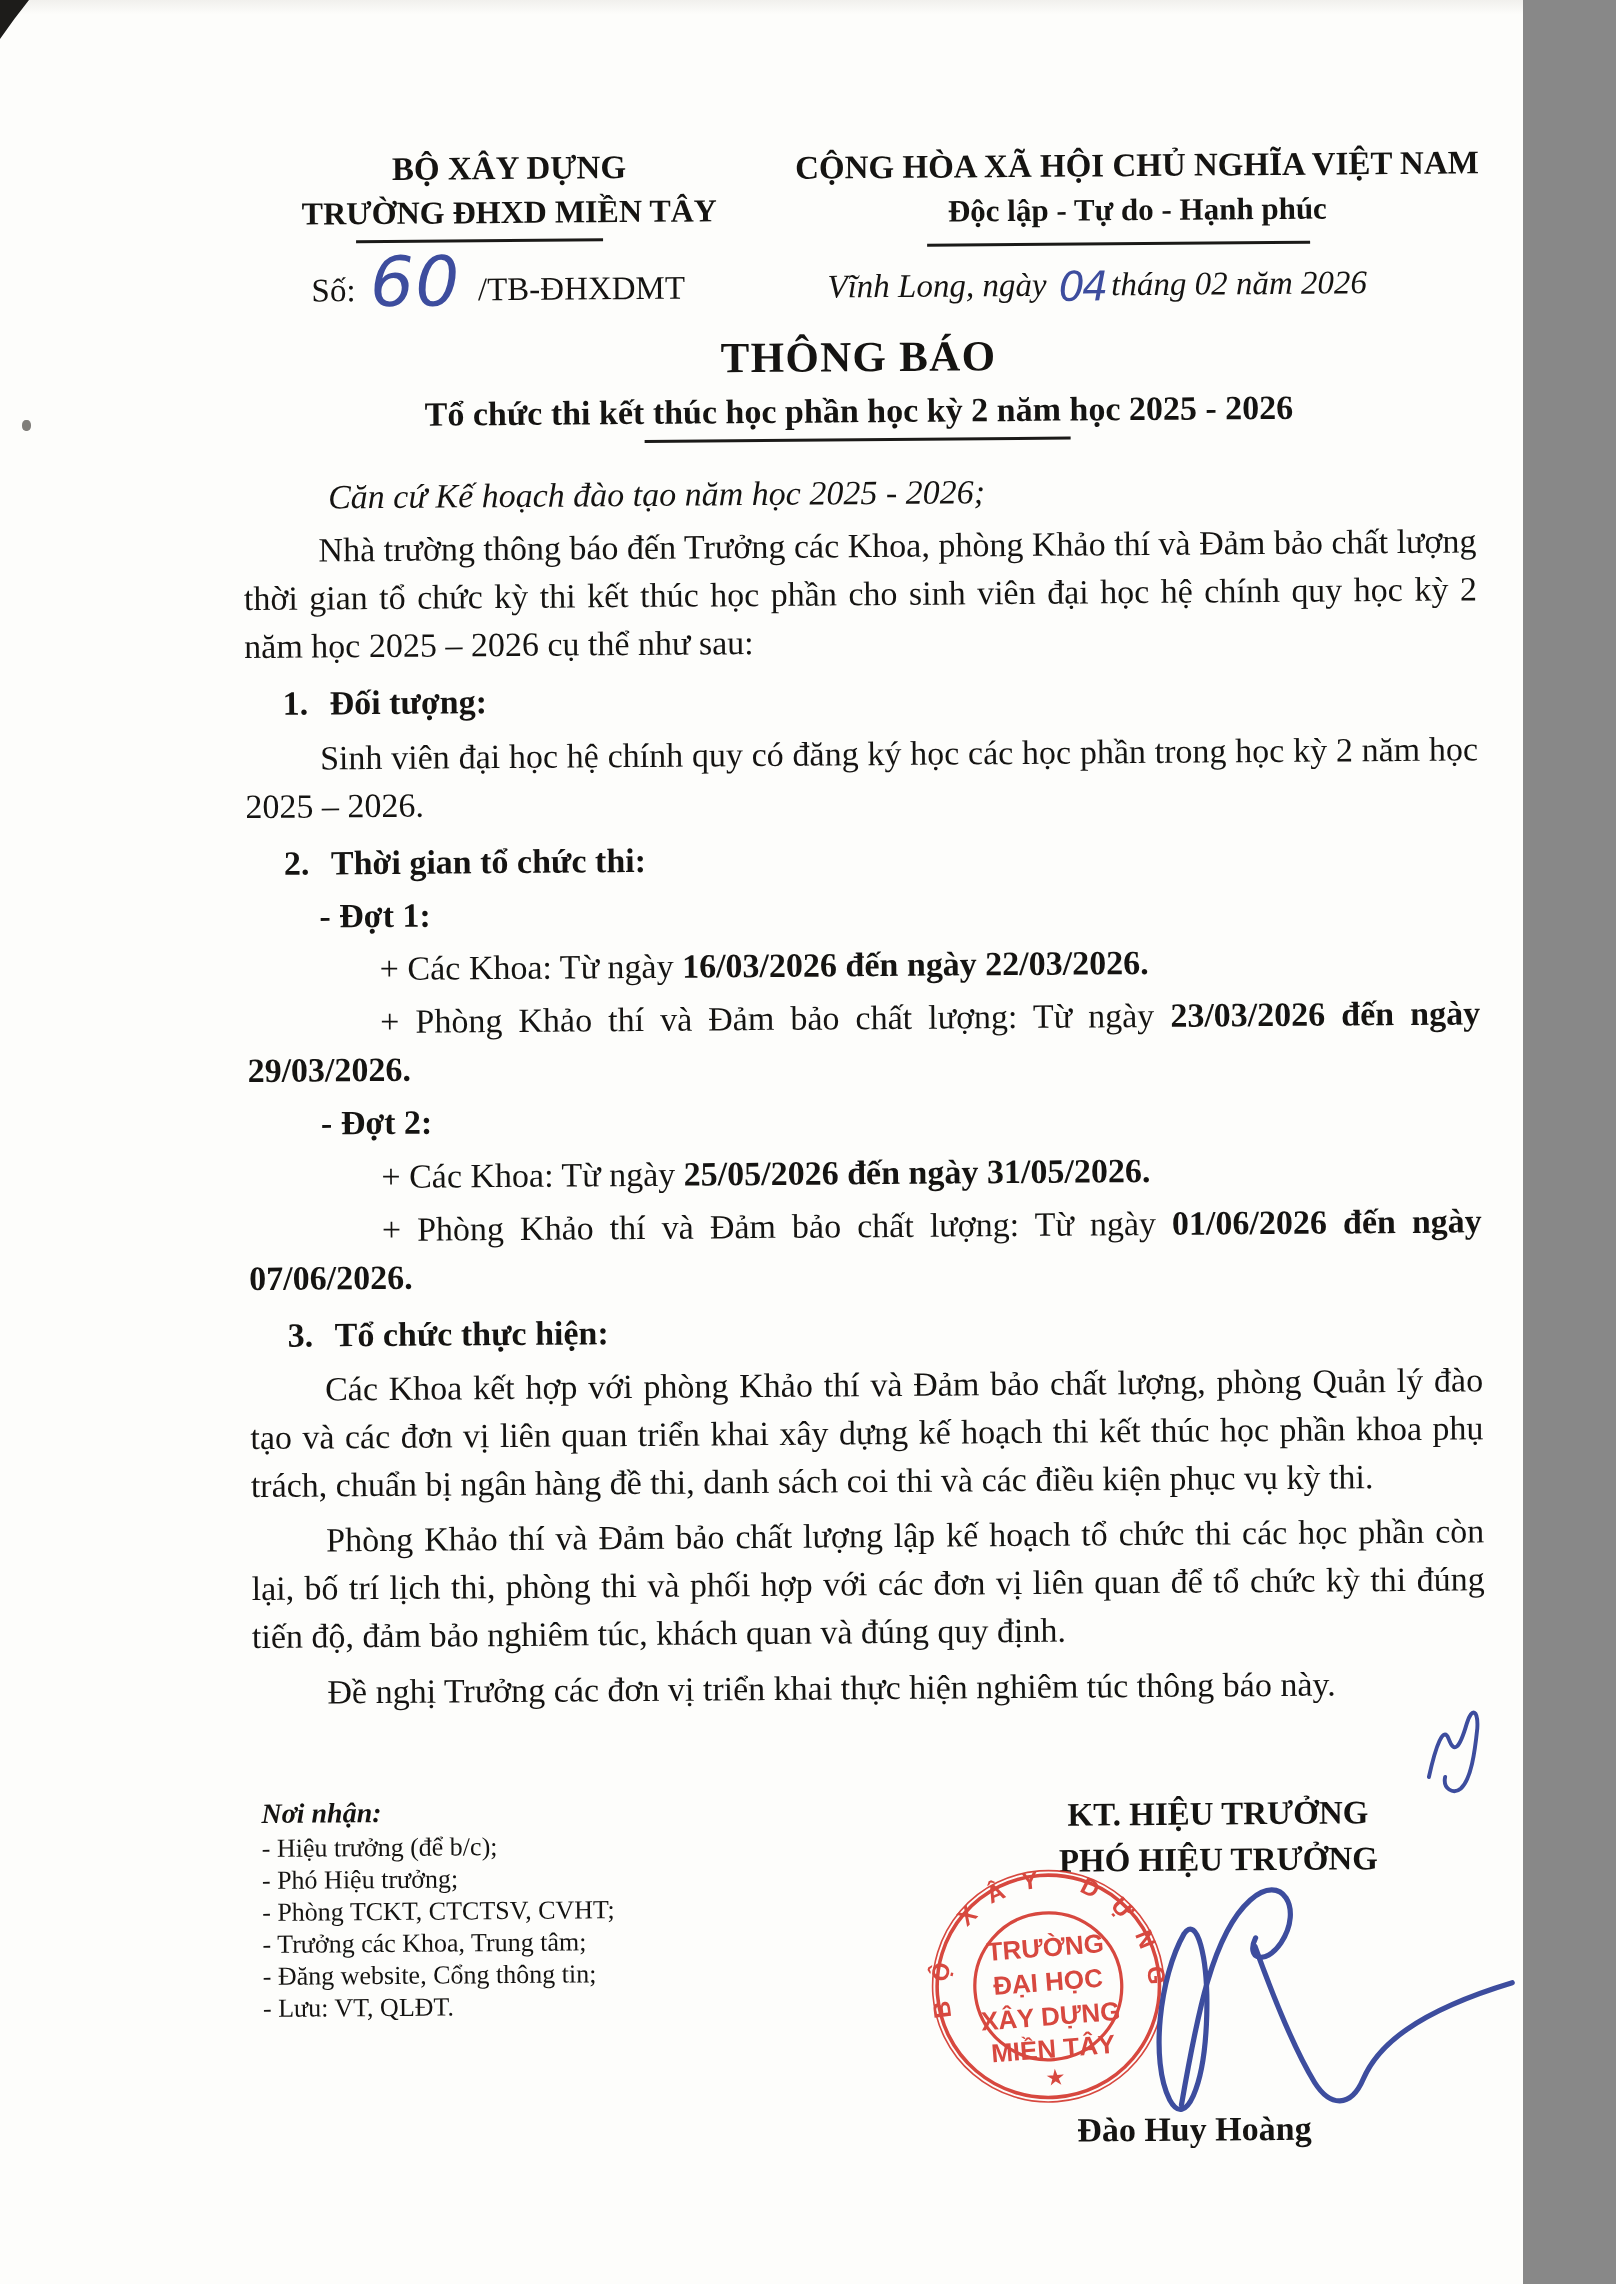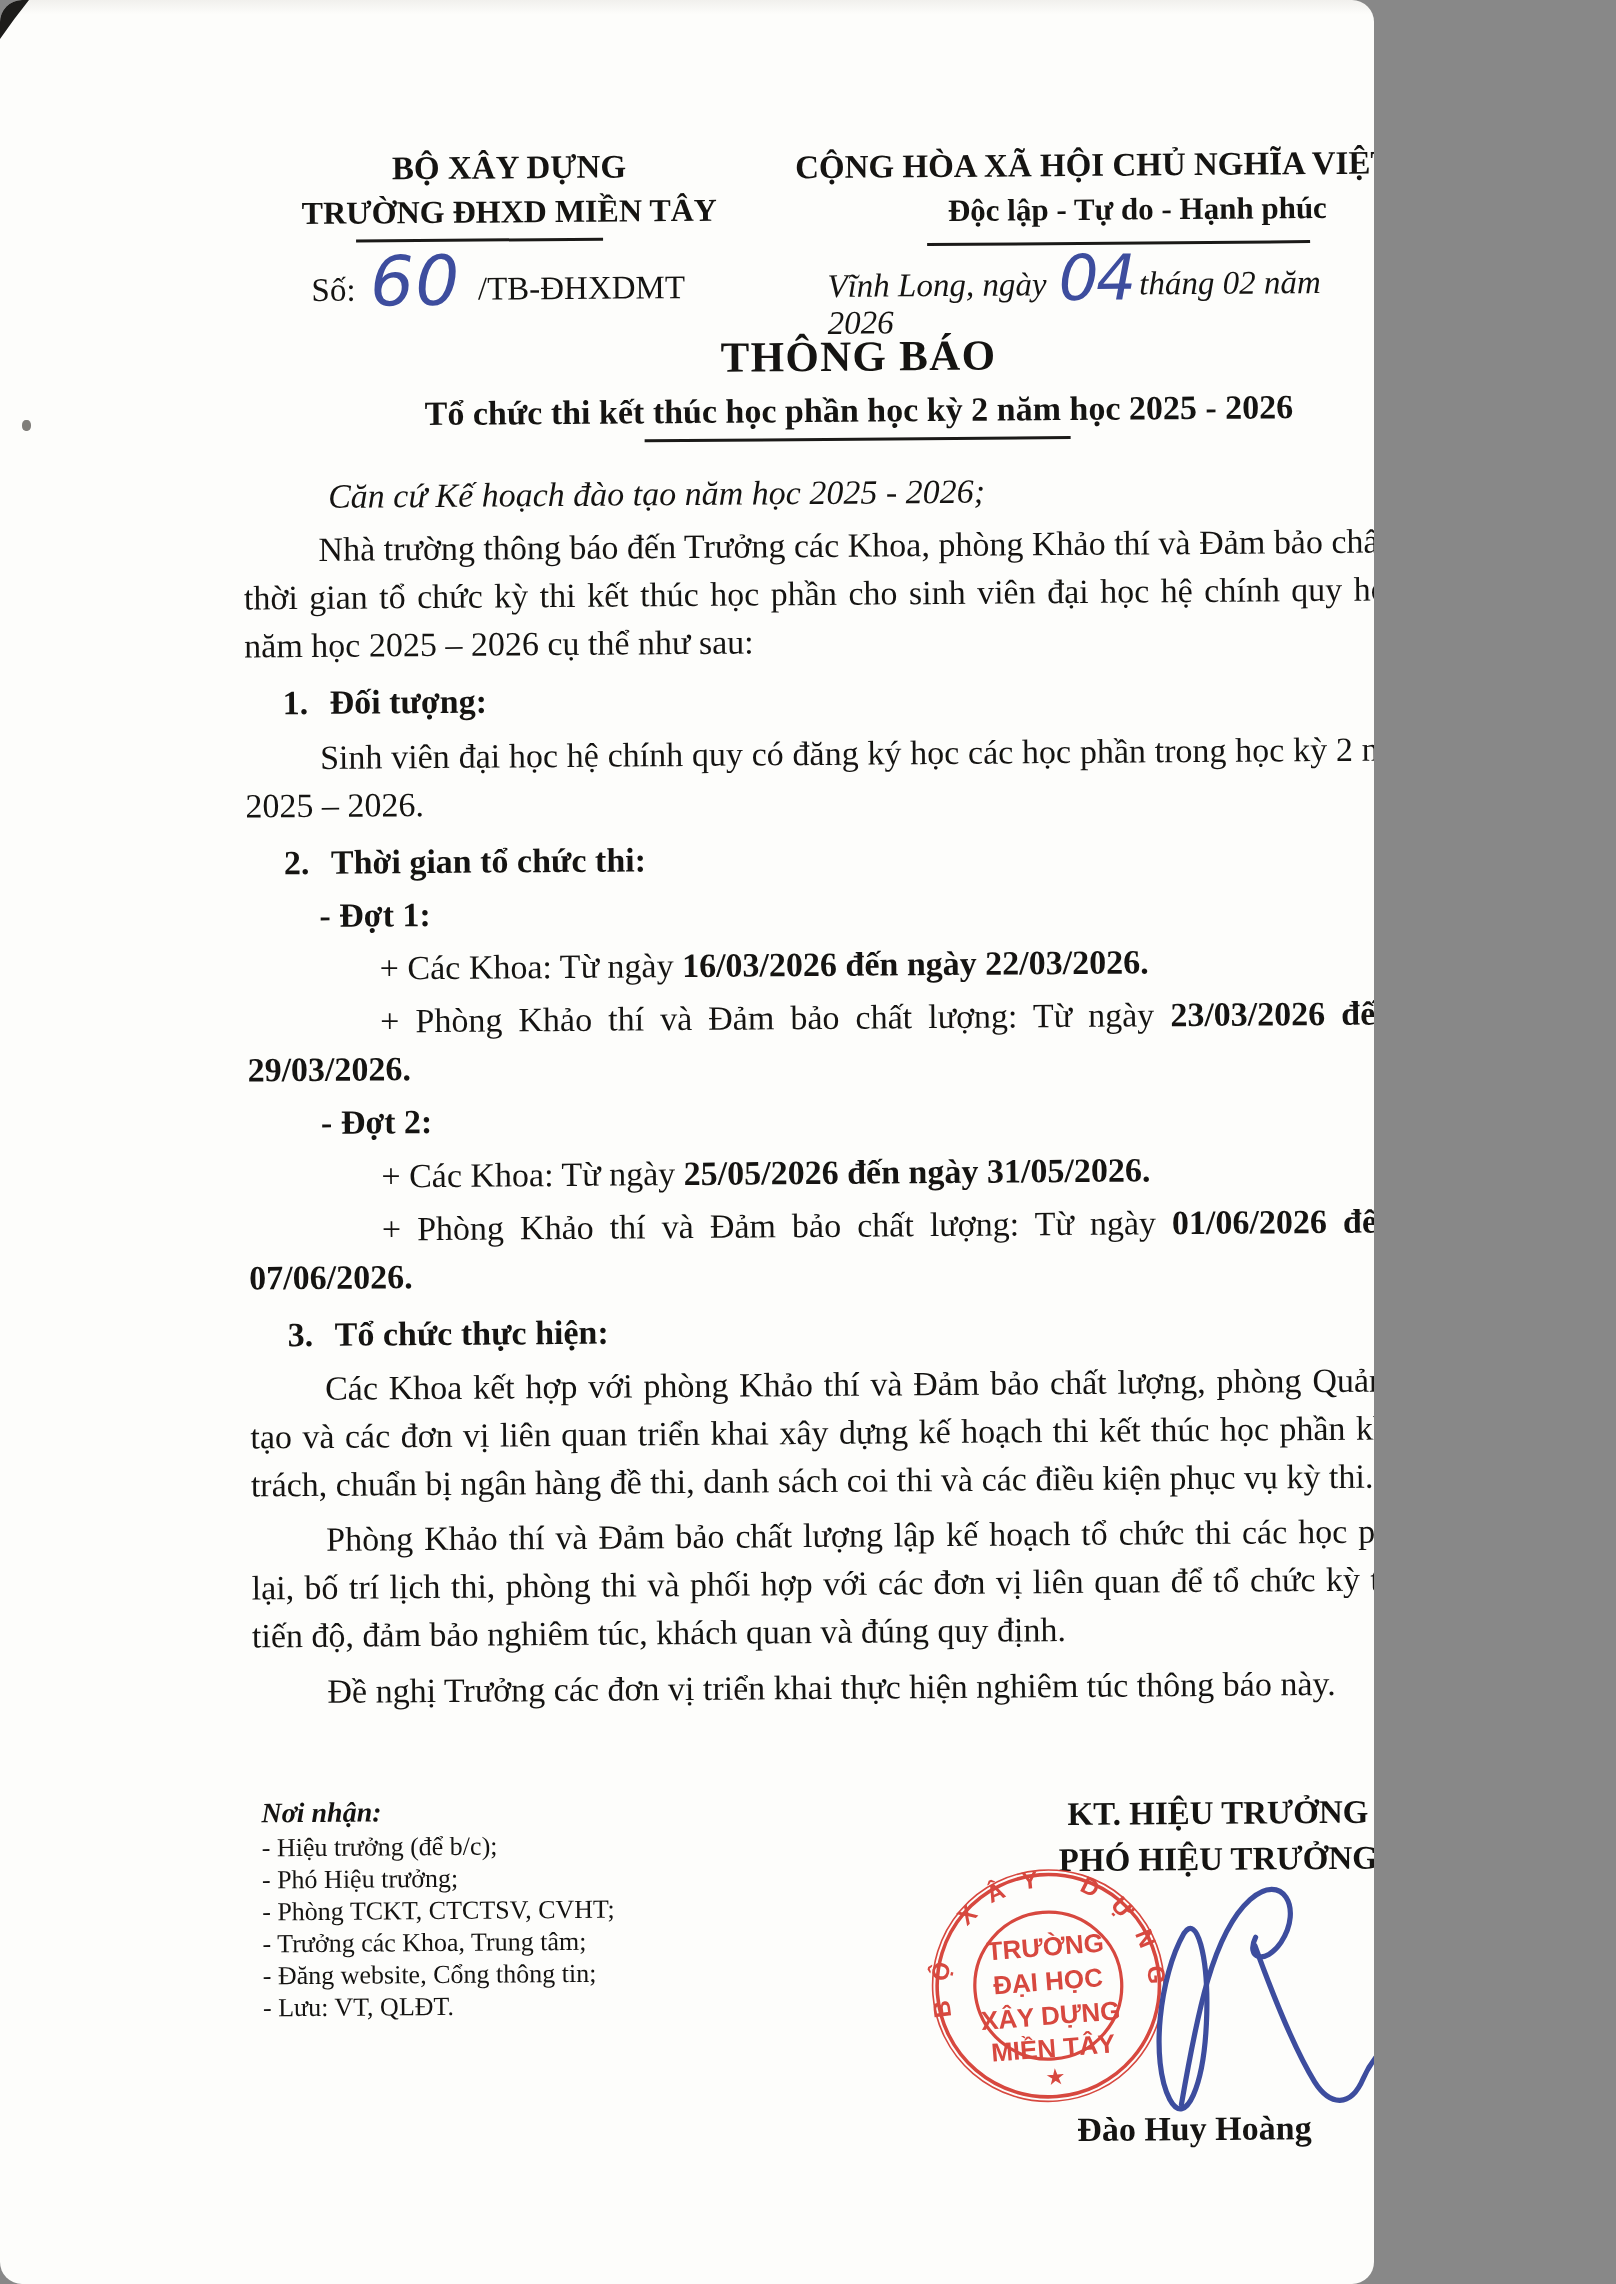--- a/index.html
+++ b/index.html
@@ -1,38 +1,38 @@
 <!DOCTYPE html>
 <html style="font-size:10.4px"><head>
 <meta charset="utf-8">
 <style>
   html,body{margin:0;padding:0;background:#888;}
   .sheet{
-    position:relative;width:1374px;height:2284px;overflow:hidden;
+    position:relative;width:1523px;height:2284px;overflow:hidden;
     background:linear-gradient(180deg,#f1f0ed 0px,#fdfdfb 14.3px,#fdfdfb 100%);
-    font-family:"Liberation Serif", serif;color:#151412;border-radius:22px;
+    font-family:"Liberation Serif", serif;color:#151412;
   }
   .tilt{position:absolute;left:0;top:0;width:100%;height:100%;
     transform:rotate(-0.45deg);transform-origin:50% 38%;}
   
   .hdr-left{position:absolute;left:293px;top:145px;width:443px;text-align:center;}
   .hl1{font-weight:bold;font-size:33px;line-height:43px;}
   .hl2{font-weight:bold;font-size:32px;line-height:44px;}
   .hdr-right{position:absolute;left:768px;top:147px;width:749px;text-align:center;}
   .hr1{font-weight:bold;font-size:33px;line-height:43px;}
   .hr2{font-weight:bold;font-size:31px;line-height:46px;}
   .rule{position:absolute;background:#1b1a18;height:3.3px;}
   .rule-org{left:361px;top:237px;width:247px;}
   .rule-motto{left:932px;top:245px;width:383px;}
   .rule-sub{left:648px;top:439px;width:426px;height:3.3px;}
   .doc-no{position:absolute;left:316px;top:269px;font-size:33px;}
   .place-date{position:absolute;left:832px;top:269px;font-size:33px;font-style:italic;}
   .hand{color:#3d4d9e;font-family:"DejaVu Sans",sans-serif;font-style:italic;font-weight:normal;}
   .hand-60{font-size:69px;line-height:0;position:relative;top:5.2px;margin:0 9px 0 6.5px;letter-spacing:1.3px;}
-  .hand-04{font-size:63px;line-height:0;position:relative;top:5.2px;margin:0 -2.6px 0 3.9px;letter-spacing:-2.6px;text-align:center;}
+  .hand-04{font-size:41px;line-height:0;position:relative;top:5.2px;margin:0 -2.6px 0 3.9px;letter-spacing:-2.6px;text-align:center;}
   
   .title{position:absolute;left:246px;top:333px;width:1233px;text-align:center;
     font-weight:bold;font-size:43px;letter-spacing:1.3px;}
   .subtitle{position:absolute;left:246px;top:393px;width:1233px;text-align:center;
     font-weight:bold;font-size:34px;}
   
   .docbody{position:absolute;left:246px;top:470px;width:1233px;
     font-size:34px;line-height:48px;}
   .docbody p{margin:0;}
   .i{font-style:italic;}

